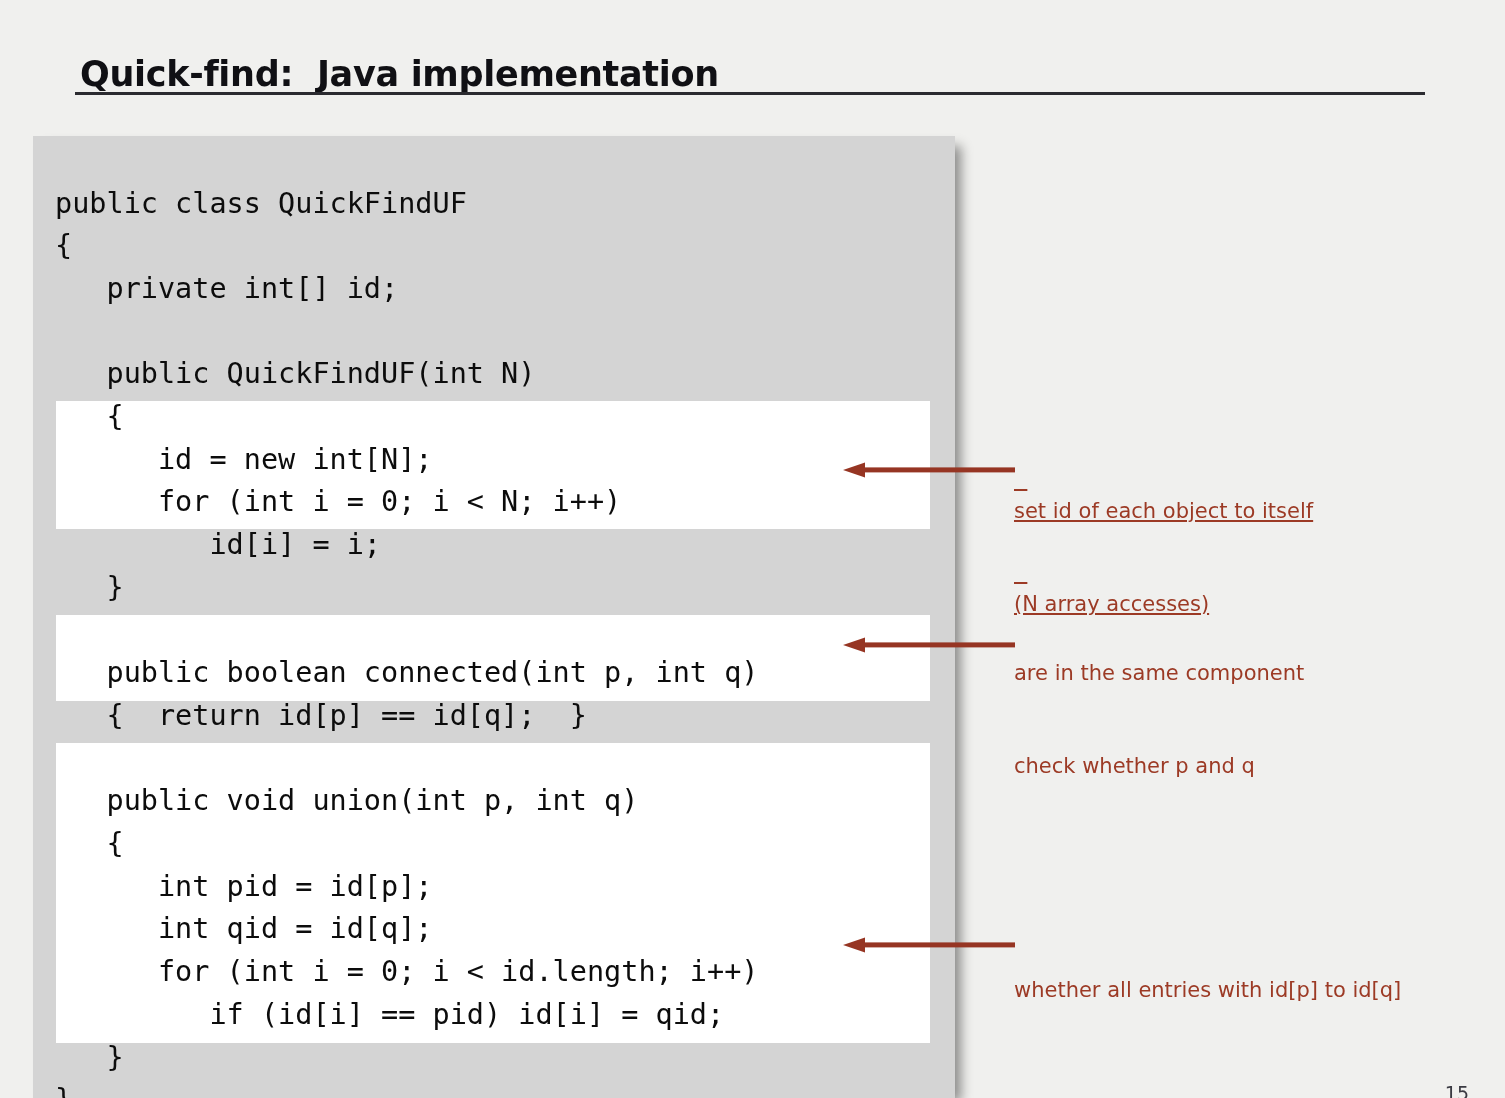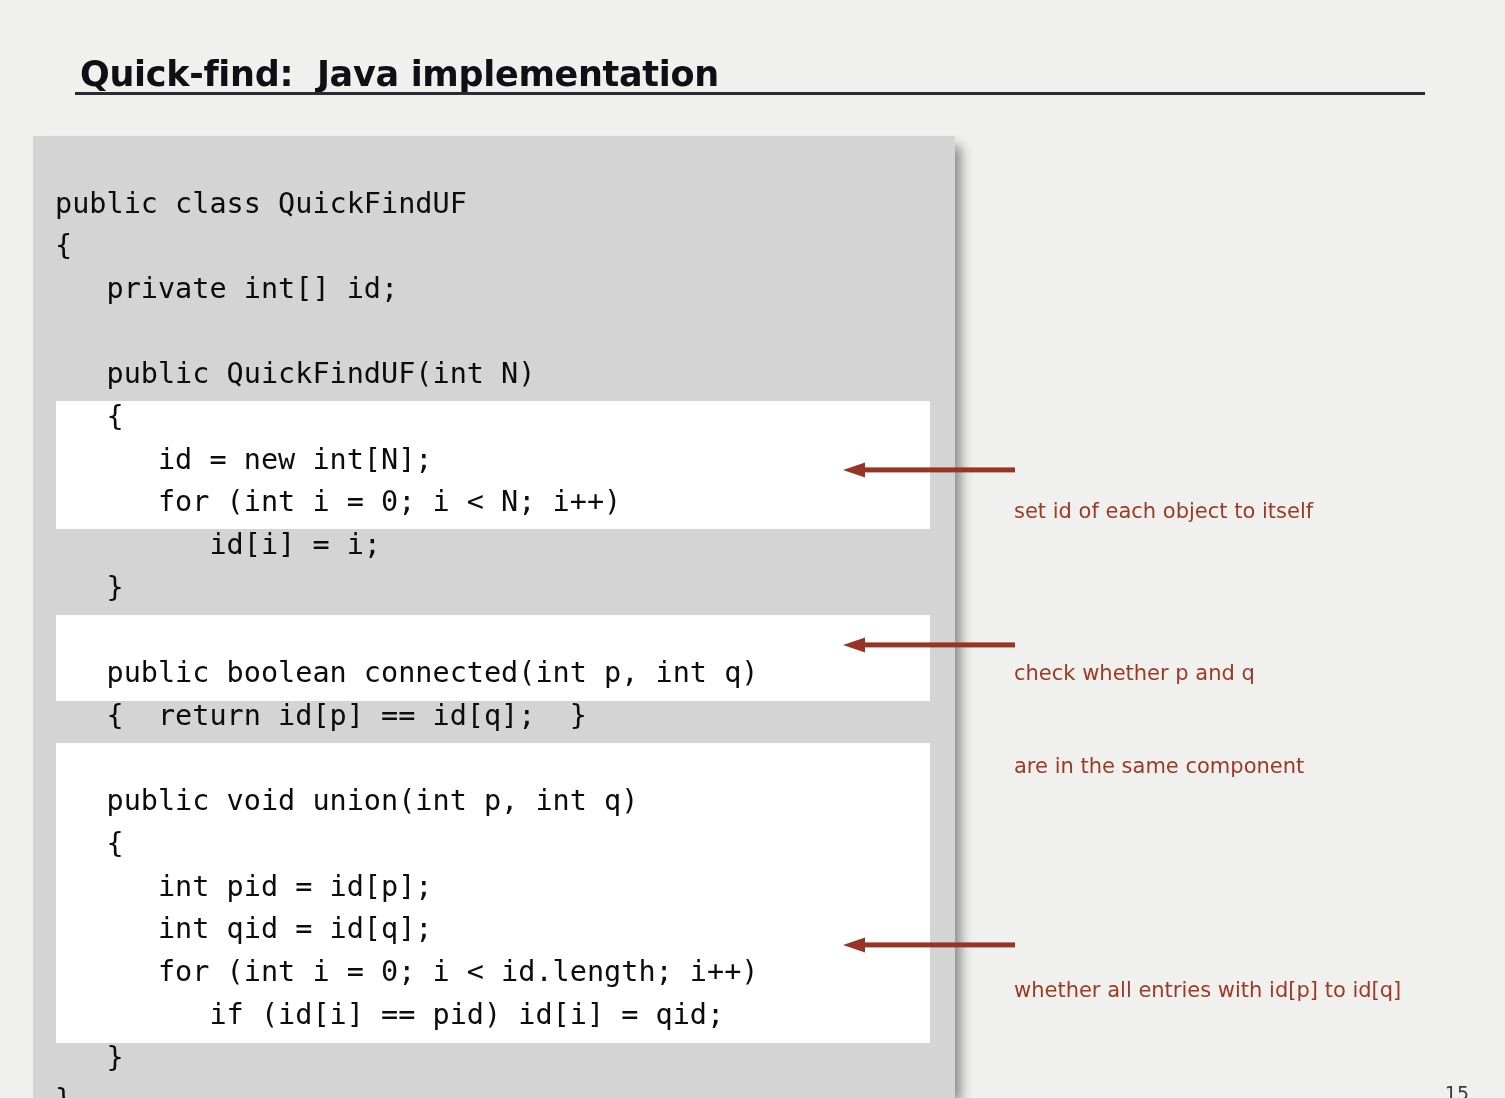--- a/index.html
+++ b/index.html
@@ -149,26 +149,27 @@
   </svg>
 </div>
 
 <div class="arrow" style="left:843px; top:936px; width:172px;">
   <svg width="172" height="18" viewBox="0 0 172 18">
     <path d="M0 9 L22 1.5 L22 16.5 Z" fill="#963523"></path>
     <rect x="19" y="6.4" width="153" height="5" fill="#963523"></rect>
   </svg>
 </div>
 
-<div class="annotation" style="left:1014px; top:434px;">
+<div class="annotation" style="left:1014px; top:434px;text-decoration:underline;">
   <div>set id of each object to itself</div>
+  <div>(N array accesses)</div>
 </div>
 
 <div class="annotation" style="left:1014px; top:596px;">
+  <div>are in the same component</div>
   <div>check whether p and q</div>
-  <div>are in the same component</div>
 </div>
 
 <div class="annotation" style="left:1014px; top:913px;">
   <div>whether all entries with id[p] to id[q]</div>
 </div>
 
 <div id="page-number">15</div>
 
 </body></html>

